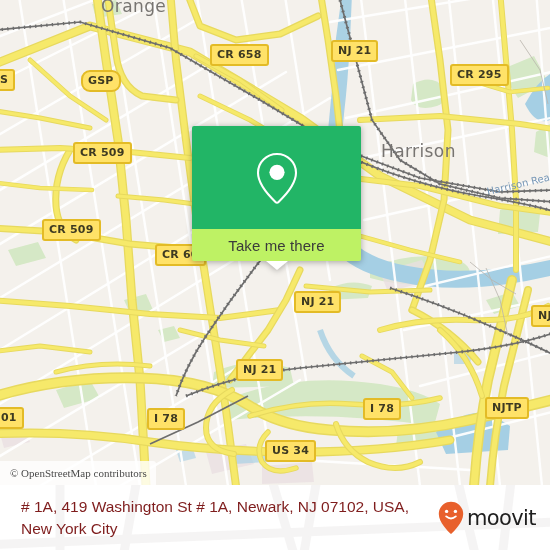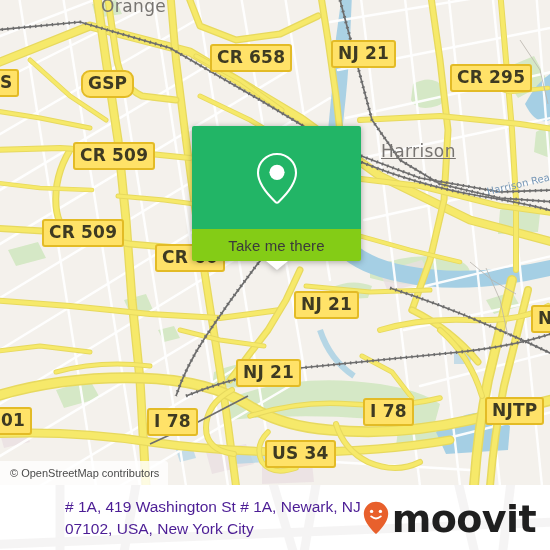--- a/index.html
+++ b/index.html
@@ -60,21 +60,21 @@
   }
 
   
   .shield {
     position: absolute;
     background: #ffe268;
     border: 2px solid #e3bb26;
     border-radius: 3px;
     color: #3e3a22;
     font-family: "DejaVu Sans", sans-serif;
-    font-size: 17px;
+    font-size: 11px;
     font-weight: 700;
     line-height: 1;
     padding: 3px 5px 4px 5px;
     white-space: nowrap;
     letter-spacing: .2px;
     box-sizing: border-box;
   }
 
   
   .callout {
@@ -92,21 +92,21 @@
     align-items: center;
     justify-content: center;
   }
   .callout-pin {
     display: block;
     width: 46px;
     height: 54px;
   }
   .callout-body {
     height: 32px;
-    background: #84cc16;
+    background: #bef264;
     border-radius: 0 0 2px 2px;
     display: flex;
     align-items: center;
     justify-content: center;
   }
   .callout-cta {
     font-size: 15px;
     color: #3b3b3b;
     letter-spacing: .1px;
   }
@@ -126,21 +126,21 @@
   .attribution {
     position: absolute;
     left: 0;
     bottom: 0;
     height: 24px;
     padding: 0 9px 0 10px;
     display: flex;
     align-items: center;
     background: rgba(255,255,255,.80);
     border-top-right-radius: 3px;
-    font-family: Liberation Sans, sans-serif;
+    font-family: Liberation Serif, serif;
     font-size: 11px;
     color: #4b4b4b;
     white-space: nowrap;
   }
 
   
   .footer {
     position: absolute;
     left: 0;
     top: 485px;
@@ -162,41 +162,40 @@
     height: 65px;
     display: flex;
     align-items: center;
     justify-content: space-between;
     padding: 0 14px 0 21px;
     box-sizing: border-box;
   }
   .footer-address {
     font-size: 15.5px;
     line-height: 1.38;
-    color: #4c1d95;
+    color: #7f1d1d;
     max-width: 395px;
-    margin-left: 44px;
   }
 
   
   .logo {
     display: flex;
     align-items: center;
     gap: 2px;
     flex: none;
   }
   .logo-pin {
     display: block;
     width: 26px;
     height: 34px;
   }
   .logo-word {
     font-family: "DejaVu Sans", sans-serif;
-    font-size: 38px;
-    font-weight: 700;
+    font-size: 21px;
+    font-weight: 400;
     letter-spacing: -.6px;
     color: #1f1f1f;
     line-height: 1;
     margin-left: 1px;
     margin-top: 2px;
   }
 </style>
 </head>
 <body>
 
@@ -422,21 +421,21 @@
 
       <g stroke="#b9b4ad" stroke-width="1" fill="none" opacity=".8">
         <path d="M486,268 L500,300 L508,336"></path>
         <path d="M470,262 L492,280 L516,294"></path>
         <path d="M520,40 L540,70 L548,104"></path>
       </g>
     </svg>
 
     <div id="map-labels">
         <div class="map-label label-city" style="left: 101px; top: -4px;">Orange</div>
-        <div class="map-label label-city" style="left: 381px; top: 141px; text-decoration: underline;">Harrison</div>
+        <div class="map-label label-city" style="left: 381px; top: 141px;">Harrison</div>
         <div class="map-label label-water" style="left: 487px; top: 186px; transform: rotate(-13deg); transform-origin: left center;">Harrison Reach</div>
       </div>
 
     <div id="map-shields">
         <div class="shield" style="left: 210px; top: 44px;">CR 658</div>
         <div class="shield" style="left: 331px; top: 40px;">NJ 21</div>
         <div class="shield" style="left: 450px; top: 64px;">CR 295</div>
         <div class="shield" style="left: -7px; top: 69px;">S</div>
         <div class="shield" style="left: 81px; top: 70px; border-radius: 9px;">GSP</div>
         <div class="shield" style="left: 73px; top: 142px;">CR 509</div>

